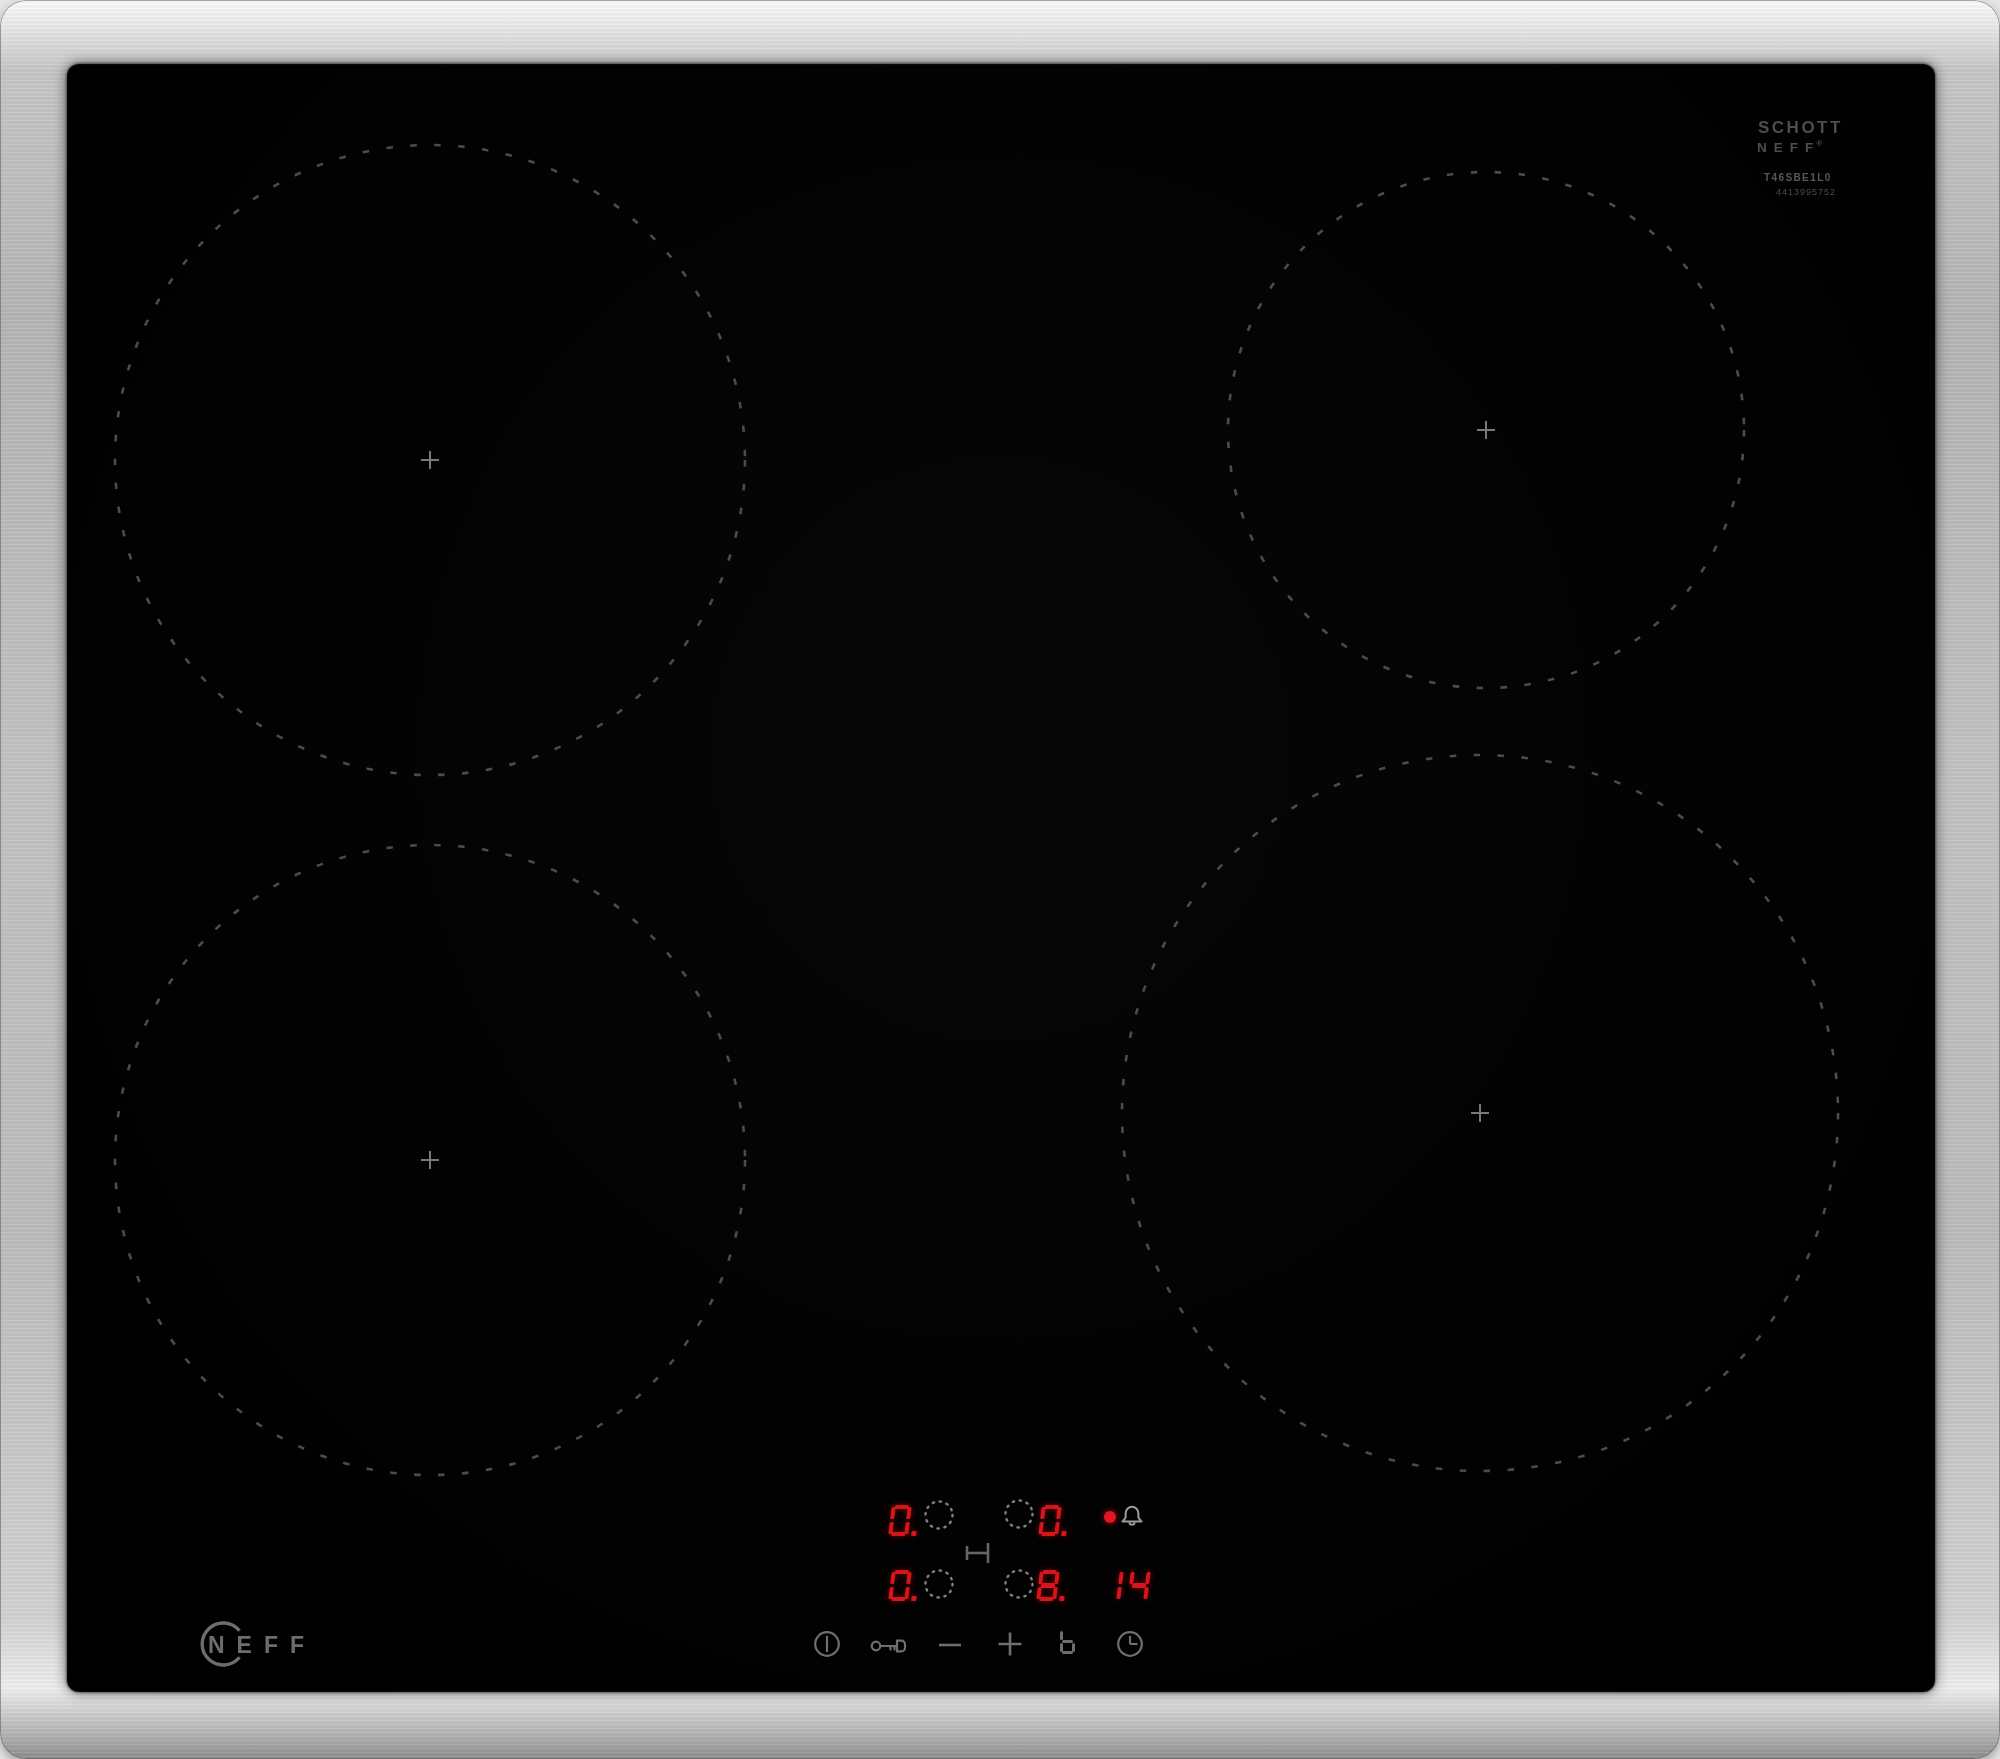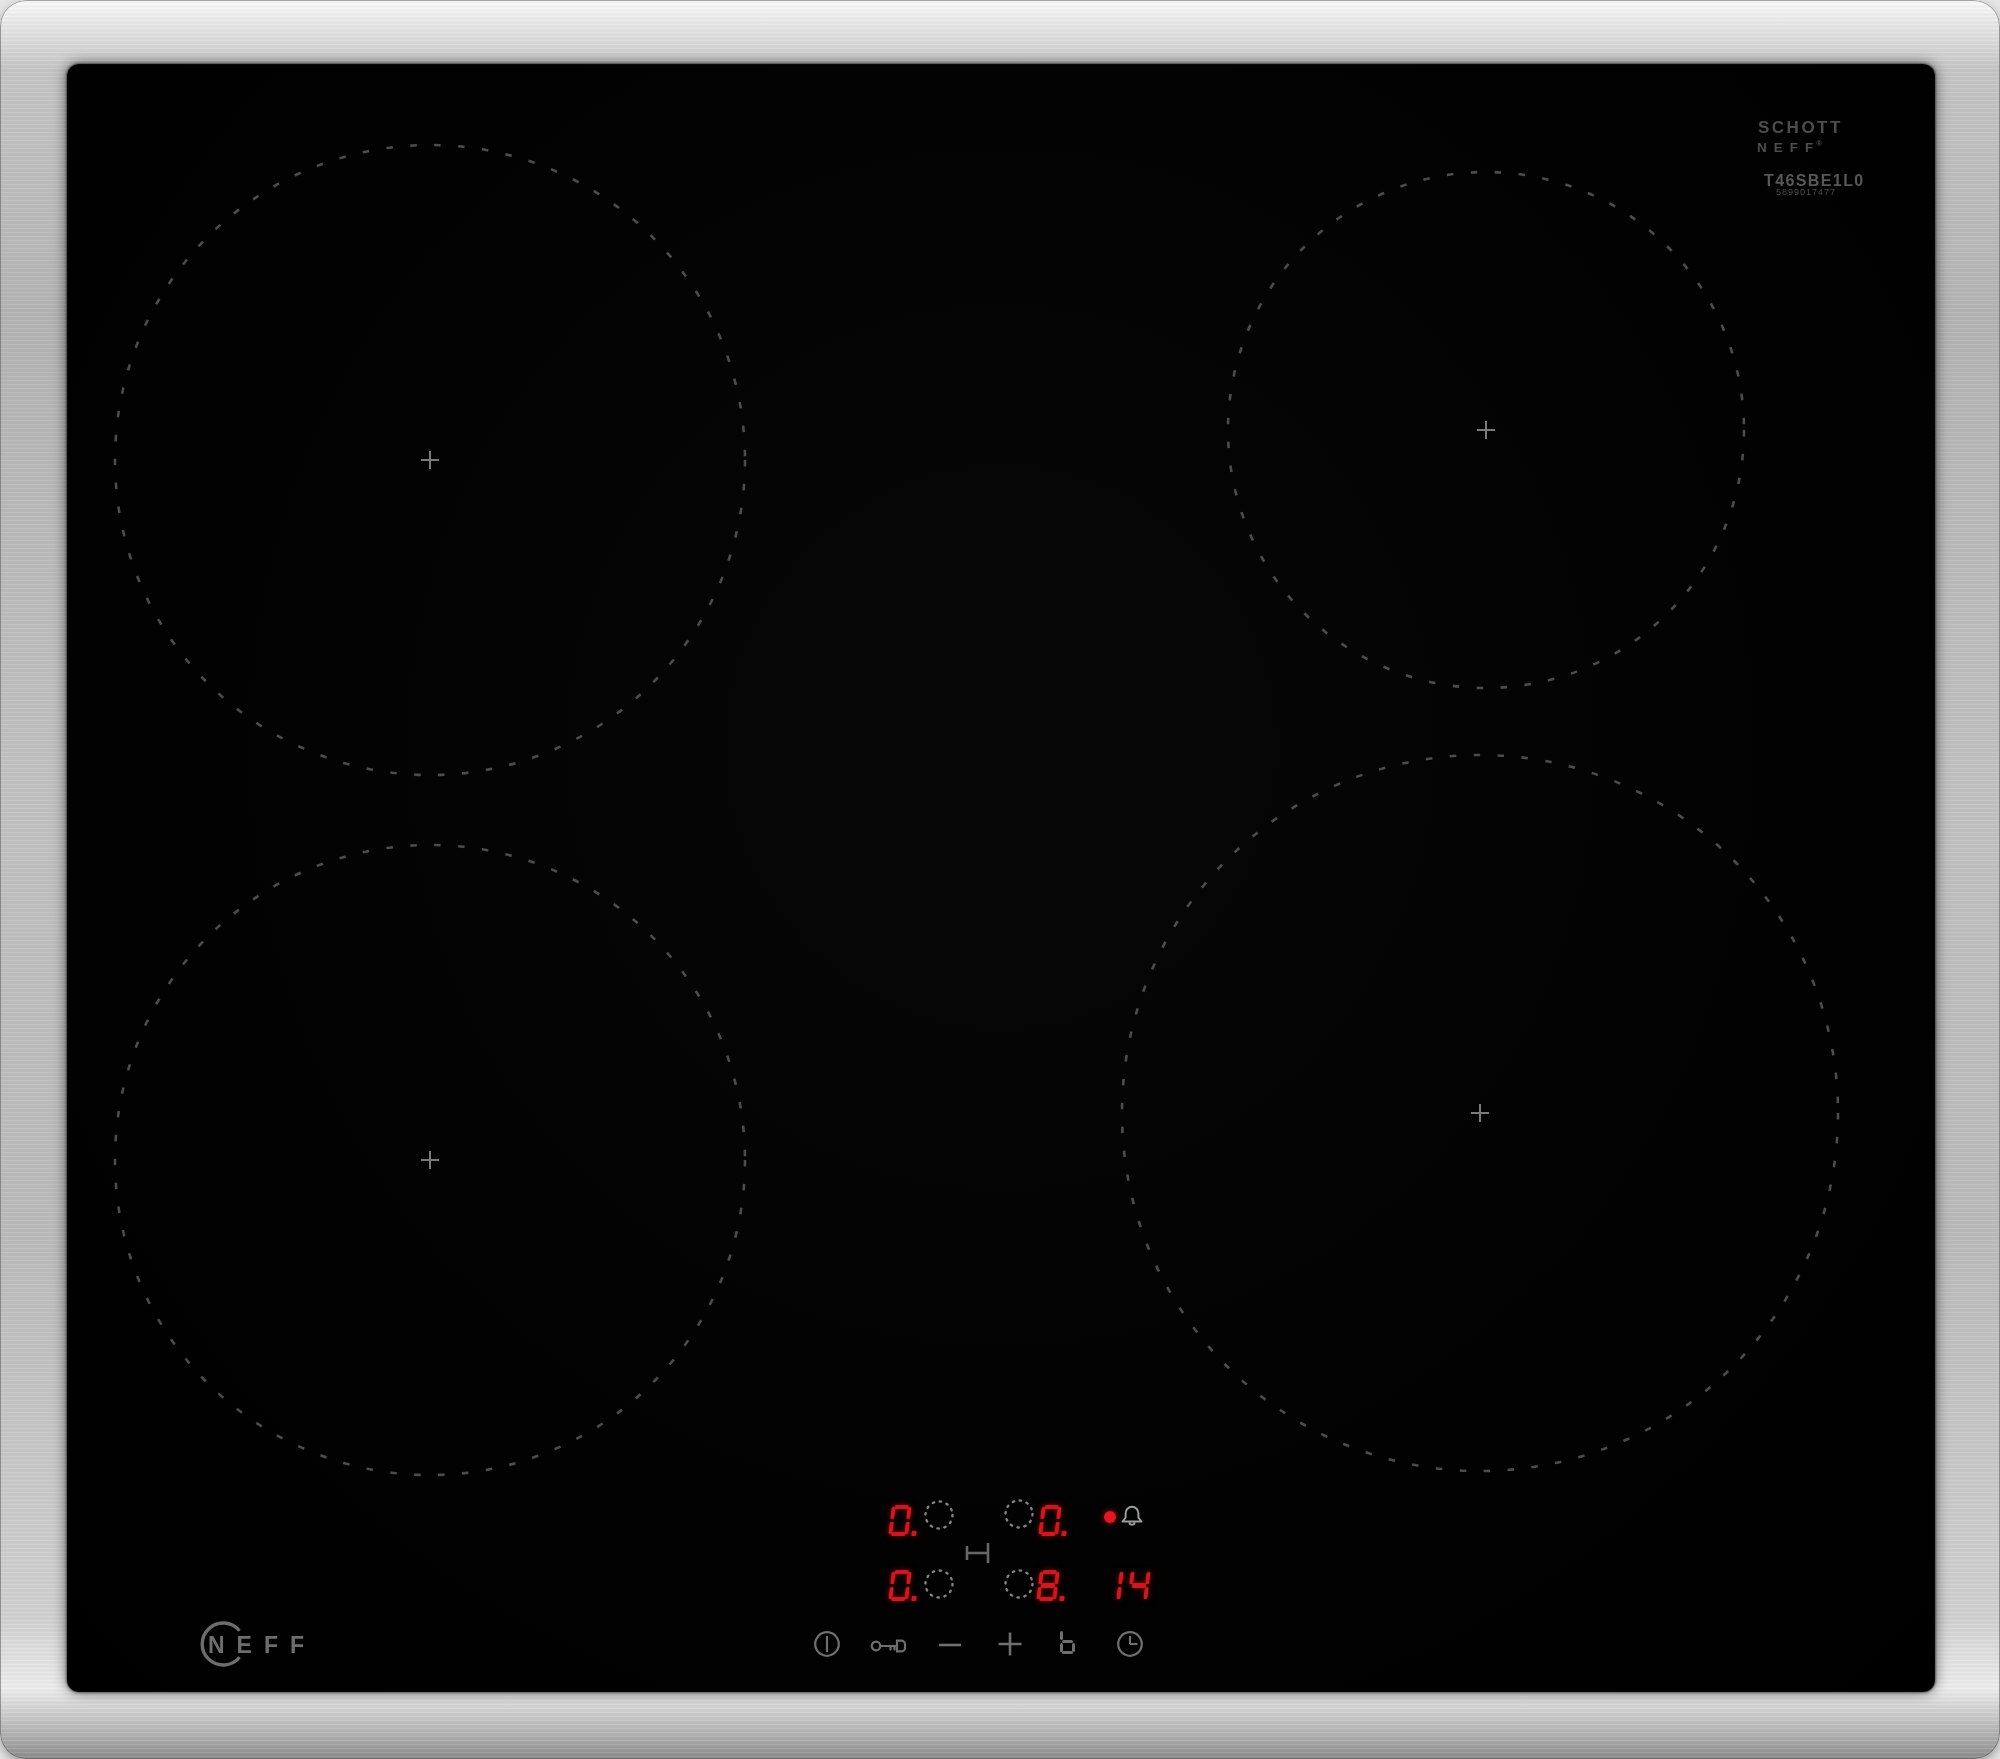--- a/index.html
+++ b/index.html
@@ -29,21 +29,21 @@
     background: radial-gradient(ellipse at 50% 42%, #070707 0%, #020202 60%, #000 100%);
     border-radius:12px;
     box-shadow: 0 0 14px rgba(0,0,0,.6), 0 0 3px rgba(0,0,0,.9), inset 0 0 2px #1b1b1b;
   }
   .zones-svg{position:absolute;left:67px;top:64px;}
   
   .brandline{position:absolute;color:var(--branding_gray);white-space:nowrap;}
   .schott{left:1758px;top:118px;font-size:17px;font-weight:700;letter-spacing:2.5px;}
   .ceran{left:1757px;top:139px;font-size:13.5px;font-weight:700;letter-spacing:7px;}
   .ceran sup{font-size:8px;letter-spacing:0;vertical-align:6px;margin-left:-4px;}
-  .model{left:1764px;top:172px;font-size:16px;font-weight:600;letter-spacing:1.4px;color:var(--model_gray);}
+  .model{left:1764px;top:172px;font-size:10px;font-weight:600;letter-spacing:1.4px;color:var(--model_gray);}
   .serial{left:1776px;top:187px;font-size:9px;font-weight:400;letter-spacing:1px;color:var(--branding_gray);}
   
   .segwrap{position:absolute;display:flex;}
   .sd{position:relative;width:20px;height:31px;transform:skewX(-7deg);margin-right:7px;flex:none;}
   .sg{position:absolute;border-radius:1.5px;background:var(--led_red);
       box-shadow:0 0 6px rgba(225,22,28,.50);}
   .sg.h{height:4.4px;left:3px;right:3px;}
   .sg.v{width:4.4px;}
   .sg.a{top:0;} .sg.g{top:13.3px;} .sg.d{bottom:0;}
   .sg.b{right:0;top:2.2px;height:11.6px;} .sg.c{right:0;bottom:2.2px;height:11.6px;}
@@ -85,21 +85,21 @@
       <path d="M354,1096 H372 M363,1087 V1105"></path>
       <path d="M1404,1049 H1422 M1413,1040 V1058"></path>
     </g>
   </svg>
 
   <div class="brandline schott">SCHOTT</div>
   <div class="brandline ceran">
     <span>NEFF</span><sup>®</sup>
   </div>
   <div class="brandline model">T46SBE1L0</div>
-  <div class="brandline serial">5899017477</div>
+  <div class="brandline serial">4413995752</div>
 
   <div class="segwrap" style="left:890px;top:1505px;">
       <span class="sd">
         <span class="sg a h"></span>
         <span class="sg b v"></span>
         <span class="sg c v"></span>
         <span class="sg d h"></span>
         <span class="sg e v"></span>
         <span class="sg f v"></span>
         <span class="dp"></span>

